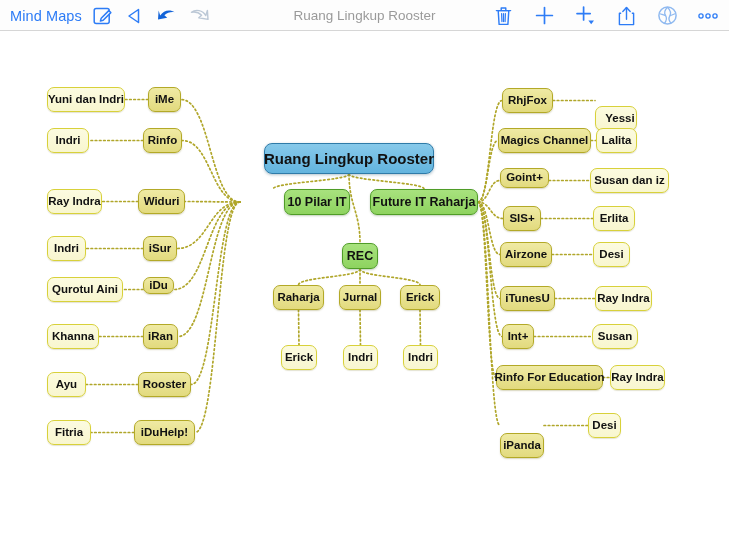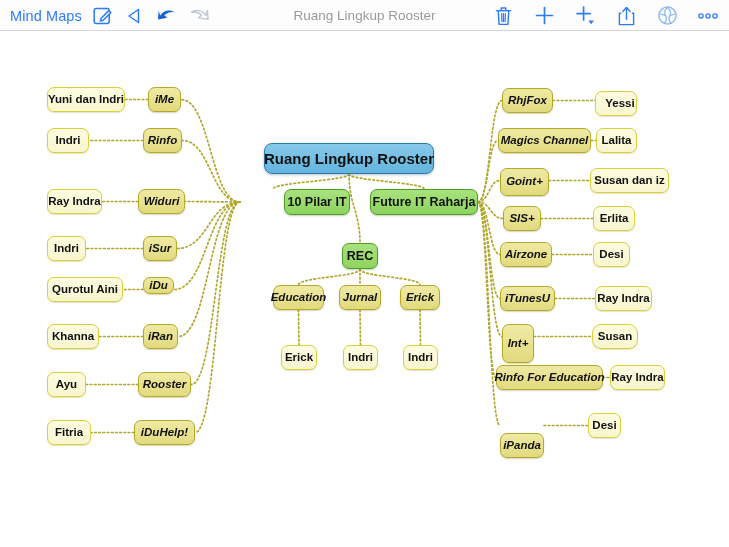--- a/index.html
+++ b/index.html
@@ -117,21 +117,20 @@
     padding: 0 8px;
   }
   
   .n-olive {
     background: linear-gradient(180deg, #efeaa4 0%, #e2da7e 100%);
     border: 1.4px solid #b3a927;
     box-shadow: 0 1px 1.5px rgba(110,104,20,0.28);
     font-size: 11.5px;
     height: 25px;
     padding: 0 8px;
-    font-style: italic;
   }
   
   .n-green {
     background: linear-gradient(180deg, #a8e27e 0%, #8ed35f 100%);
     border: 1.5px solid #4f9c27;
     box-shadow: 0 1px 2px rgba(50,95,25,0.30);
     font-size: 12.5px;
     height: 26px;
     padding: 0 9px;
   }
@@ -341,30 +340,30 @@
         </div>
         <div class="node n-olive" style="left: 134px; top: 389px; width: 61px; height: 25px;">
           <span class="lbl">iDuHelp!</span>
         </div>
         <div class="node n-leaf" style="left: 47px; top: 389px; width: 44px; height: 25px;">
           <span class="lbl">Fitria</span>
         </div>
         <div class="node n-olive" style="left: 502px; top: 57px; width: 51px; height: 25px;">
           <span class="lbl">RhjFox</span>
         </div>
-        <div class="node n-leaf" style="left: 595px; top: 60px; width: 42px; height: 25px; padding-left: 16px;">
+        <div class="node n-leaf" style="left: 595px; top: 75px; width: 42px; height: 25px; padding-left: 16px;">
           <span class="lbl">Yessi</span>
         </div>
         <div class="node n-olive" style="left: 498px; top: 97px; width: 93px; height: 25px;">
           <span class="lbl">Magics Channel</span>
         </div>
         <div class="node n-leaf" style="left: 596px; top: 97px; width: 41px; height: 25px;">
           <span class="lbl">Lalita</span>
         </div>
-        <div class="node n-olive" style="left: 500px; top: 137px; width: 49px; height: 28px;">
+        <div class="node n-olive" style="left: 500px; top: 137px; width: 49px; height: 20px;">
           <span class="lbl">Goint+</span>
         </div>
         <div class="node n-leaf" style="left: 590px; top: 137px; width: 79px; height: 25px;">
           <span class="lbl">Susan dan iz</span>
         </div>
         <div class="node n-olive" style="left: 503px; top: 175px; width: 38px; height: 25px;">
           <span class="lbl">SIS+</span>
         </div>
         <div class="node n-leaf" style="left: 593px; top: 175px; width: 42px; height: 25px;">
           <span class="lbl">Erlita</span>
@@ -374,40 +373,40 @@
         </div>
         <div class="node n-leaf" style="left: 593px; top: 211px; width: 37px; height: 25px;">
           <span class="lbl">Desi</span>
         </div>
         <div class="node n-olive" style="left: 500px; top: 255px; width: 55px; height: 25px; text-align: right;">
           <span class="lbl">iTunesU</span>
         </div>
         <div class="node n-leaf" style="left: 595px; top: 255px; width: 57px; height: 25px;">
           <span class="lbl">Ray Indra</span>
         </div>
-        <div class="node n-olive" style="left: 502px; top: 293px; width: 32px; height: 39px;">
+        <div class="node n-olive" style="left: 502px; top: 293px; width: 32px; height: 25px;">
           <span class="lbl">Int+</span>
         </div>
         <div class="node n-leaf" style="left: 592px; top: 293px; width: 46px; height: 25px; border-radius: 9px;">
           <span class="lbl">Susan</span>
         </div>
         <div class="node n-olive" style="left: 496px; top: 334px; width: 107px; height: 25px;">
           <span class="lbl">Rinfo For Education</span>
         </div>
         <div class="node n-leaf" style="left: 610px; top: 334px; width: 55px; height: 25px;">
           <span class="lbl">Ray Indra</span>
         </div>
         <div class="node n-olive" style="left: 500px; top: 402px; width: 44px; height: 25px;">
           <span class="lbl">iPanda</span>
         </div>
         <div class="node n-leaf" style="left: 588px; top: 382px; width: 33px; height: 25px;">
           <span class="lbl">Desi</span>
         </div>
         <div class="node n-olive" style="left: 273px; top: 254px; width: 51px; height: 25px;">
-          <span class="lbl">Education</span>
+          <span class="lbl">Raharja</span>
         </div>
         <div class="node n-leaf" style="left: 281px; top: 314px; width: 36px; height: 25px;">
           <span class="lbl">Erick</span>
         </div>
         <div class="node n-olive" style="left: 339px; top: 254px; width: 42px; height: 25px;">
           <span class="lbl">Jurnal</span>
         </div>
         <div class="node n-leaf" style="left: 343px; top: 314px; width: 35px; height: 25px;">
           <span class="lbl">Indri</span>
         </div>

